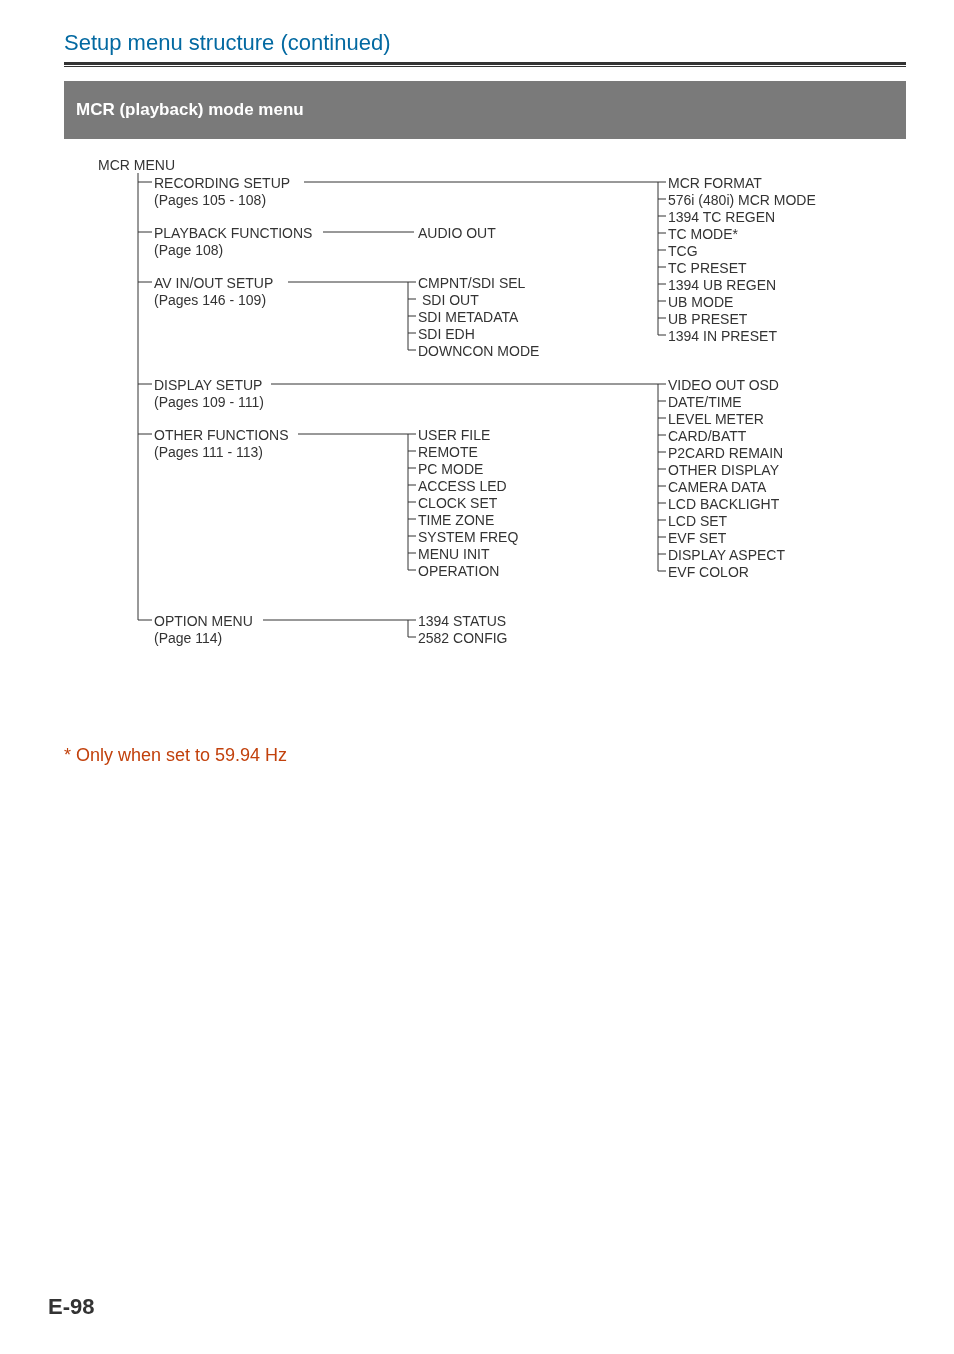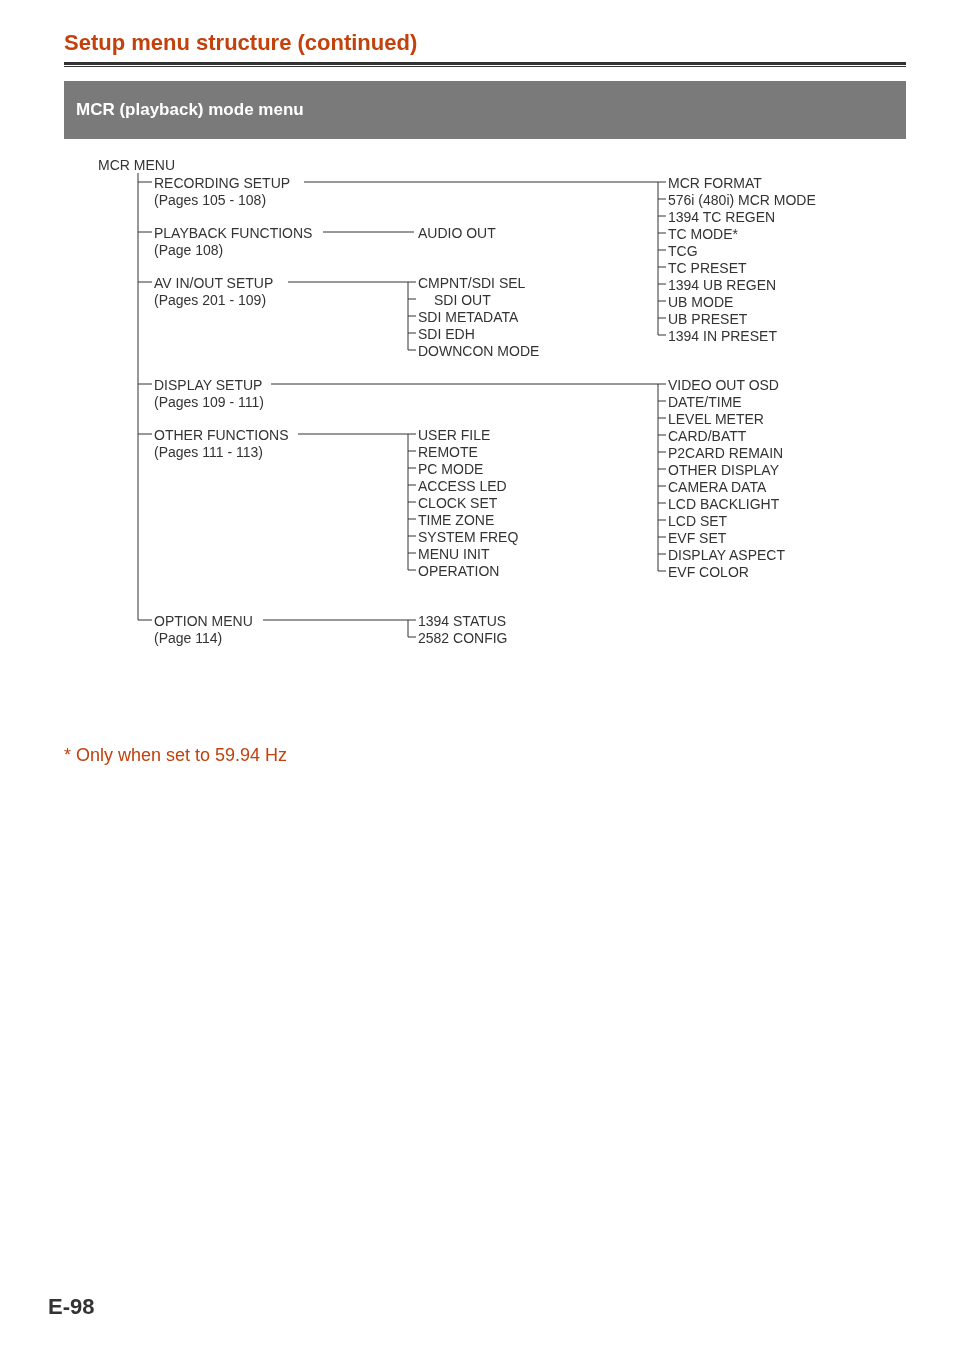--- a/index.html
+++ b/index.html
@@ -11,23 +11,23 @@
     color: #333;
     width: 954px;
     height: 1354px;
     position: relative;
   }
   .page {
     padding: 30px 48px 0 64px;
   }
   h1.section-title {
     font-size: 22px;
-    font-weight: bold;
+    font-weight: normal;
     margin: 0 0 6px 0;
-    color: #c2410c;
+    color: #0369a1;
   }
   .double-rule {
     border: none;
     border-top: 3px solid #333;
     border-bottom: 1px solid #333;
     height: 5px;
     margin: 0 0 14px 0;
   }
   .band {
     background: #7a7a7a;
@@ -67,35 +67,35 @@
 
     <span class="lbl" style="left:0px; top:0px;">MCR MENU</span>
 
     <span class="lbl" style="left:56px; top:18px;">RECORDING SETUP</span>
     <span class="lbl" style="left:56px; top:35px;">(Pages 105 - 108)</span>
 
     <span class="lbl" style="left:56px; top:68px;">PLAYBACK FUNCTIONS</span>
     <span class="lbl" style="left:56px; top:85px;">(Page 108)</span>
 
     <span class="lbl" style="left:56px; top:118px;">AV IN/OUT SETUP</span>
-    <span class="lbl" style="left:56px; top:135px;">(Pages 201 - 109)</span>
+    <span class="lbl" style="left:56px; top:135px;">(Pages 146 - 109)</span>
 
     <span class="lbl" style="left:56px; top:220px;">DISPLAY SETUP</span>
     <span class="lbl" style="left:56px; top:237px;">(Pages 109 - 111)</span>
 
     <span class="lbl" style="left:56px; top:270px;text-align:center;">OTHER FUNCTIONS</span>
     <span class="lbl" style="left:56px; top:287px;">(Pages 111 - 113)</span>
 
     <span class="lbl" style="left:56px; top:456px;">OPTION MENU</span>
     <span class="lbl" style="left:56px; top:473px;">(Page 114)</span>
 
     <span class="lbl" style="left:320px; top:68px;">AUDIO OUT</span>
 
     <span class="lbl" style="left:320px; top:118px;text-align:right;">CMPNT/SDI SEL</span>
-    <span class="lbl" style="left:336px; top:135px;">SDI OUT</span>
+    <span class="lbl" style="left:324px; top:135px;">SDI OUT</span>
     <span class="lbl" style="left:320px; top:152px;">SDI METADATA</span>
     <span class="lbl" style="left:320px; top:169px;">SDI EDH</span>
     <span class="lbl" style="left:320px; top:186px;">DOWNCON MODE</span>
 
     <span class="lbl" style="left:320px; top:270px;">USER FILE</span>
     <span class="lbl" style="left:320px; top:287px;">REMOTE</span>
     <span class="lbl" style="left:320px; top:304px;">PC MODE</span>
     <span class="lbl" style="left:320px; top:321px;">ACCESS LED</span>
     <span class="lbl" style="left:320px; top:338px;">CLOCK SET</span>
     <span class="lbl" style="left:320px; top:355px;">TIME ZONE</span>

